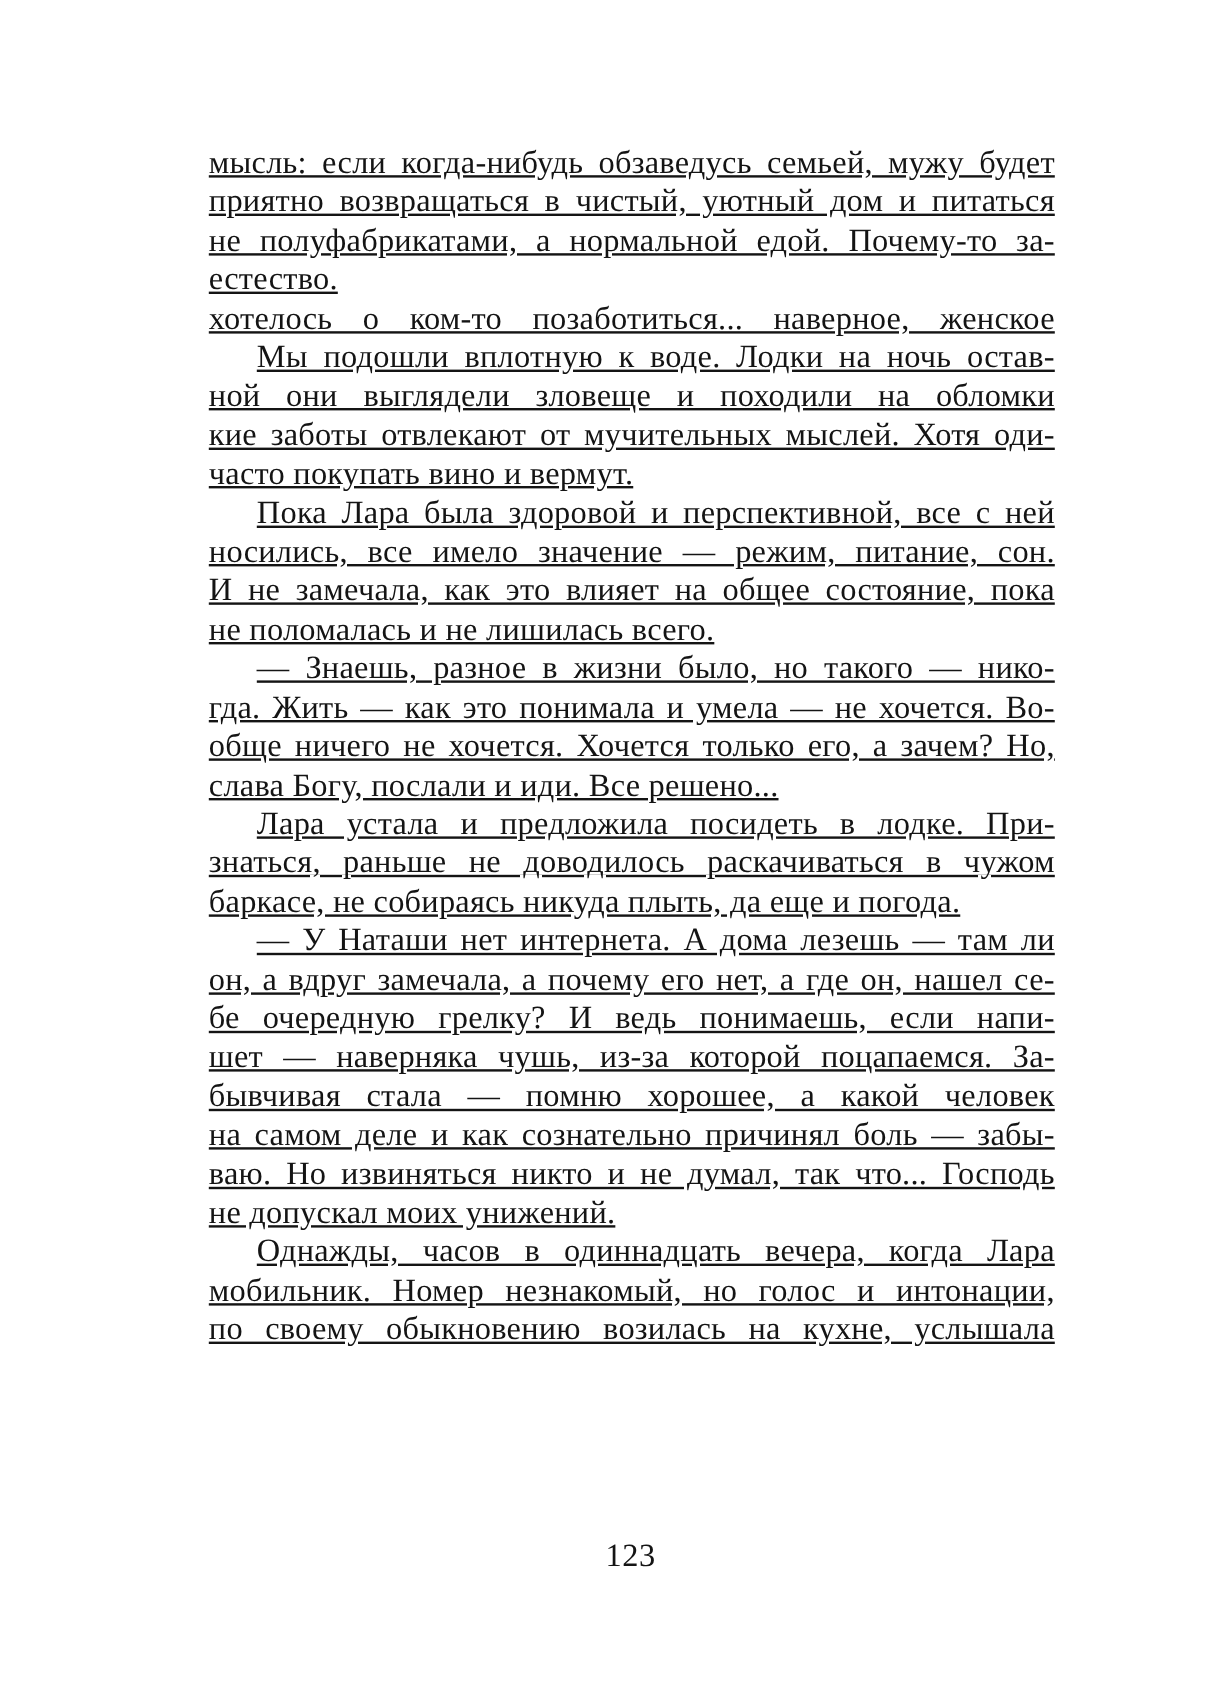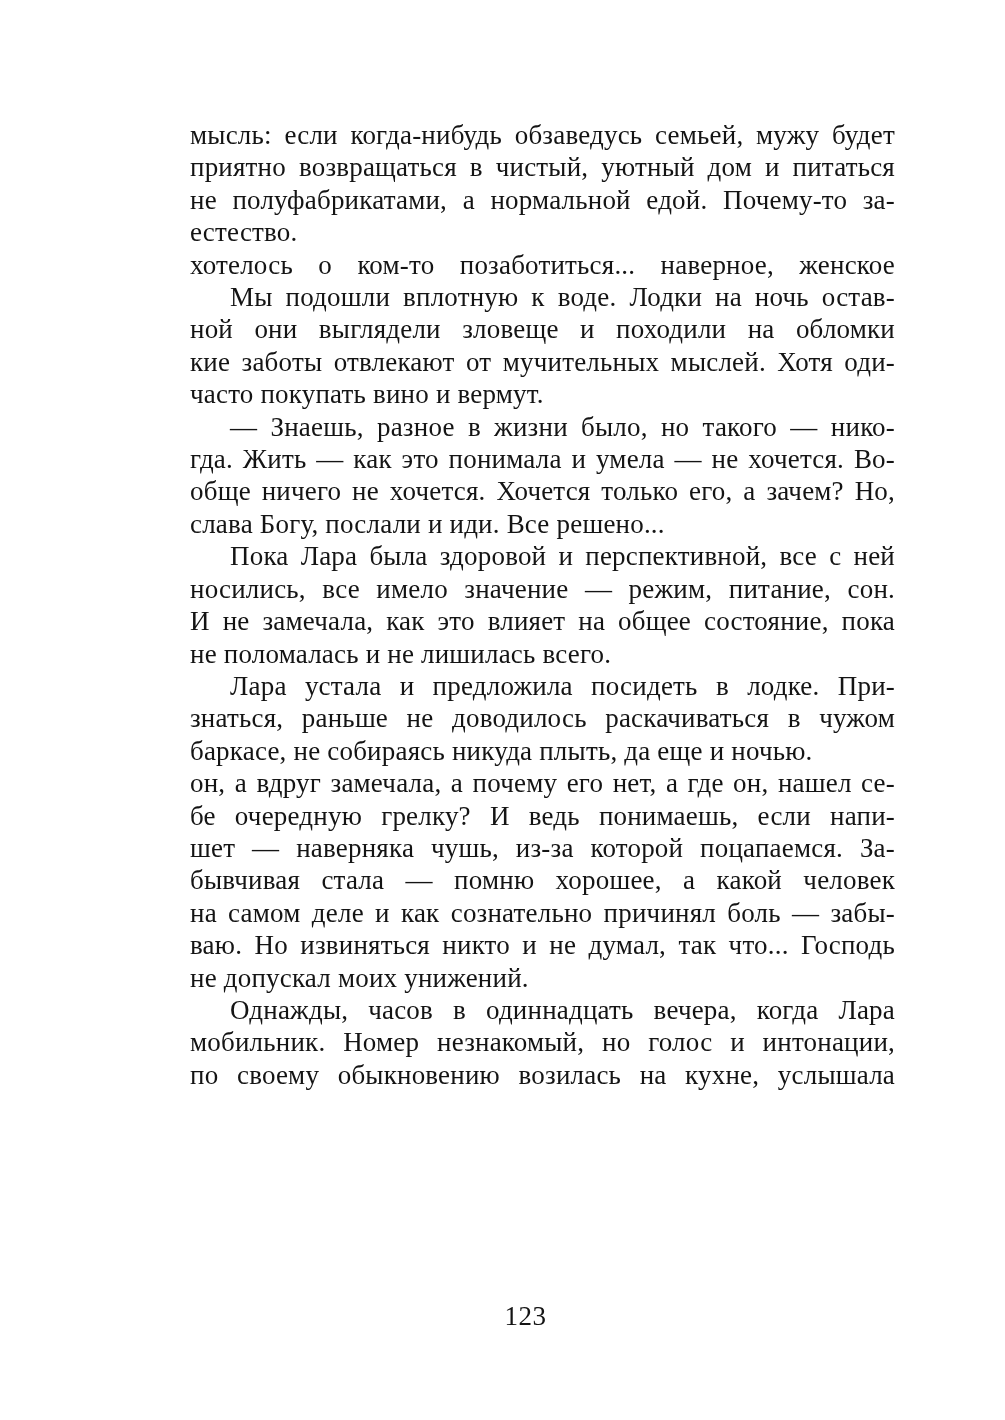--- a/index.html
+++ b/index.html
@@ -12,23 +12,24 @@
     width: 1005px;
     height: 1420px;
     margin: 0 auto;
     background: #ffffff;
     font-family: "Liberation Serif", "DejaVu Serif", serif;
     color: #141414;
     overflow: hidden;
   }
   .text-block {
     position: absolute;
-    left: 190px;
+    left: 174px;
     top: 119px;
     width: 705px;
+    text-decoration: underline;
   }
   .paragraph {
     margin: 0;
     padding: 0;
   }
   .line {
     font-size: 27px;
     line-height: 32.4px;
     text-align: justify;
     text-align-last: justify;
@@ -42,21 +43,20 @@
   }
   .page-number {
     position: absolute;
     left: 173px;
     top: 1280px;
     width: 705px;
     text-align: center;
     font-size: 27px;
     line-height: 32px;
     letter-spacing: 0.5px;
-    margin-top: 20px;
   }
 </style>
 </head>
 <body>
 
 <div class="page">
   <div class="text-block" id="text-block">
       <div class="paragraph">
         <div class="line">мысль: если когда-нибудь обзаведусь семьей, мужу будет</div>
         <div class="line">приятно возвращаться в чистый, уютный дом и питаться</div>
@@ -66,37 +66,38 @@
       </div>
       <div class="paragraph">
         <div class="line indent">Мы подошли вплотную к воде. Лодки на ночь остав-</div>
         <div class="line">ной они выглядели зловеще и походили на обломки</div>
       </div>
       <div class="paragraph">
         <div class="line">кие заботы отвлекают от мучительных мыслей. Хотя оди-</div>
         <div class="line last">часто покупать вино и вермут.</div>
       </div>
       <div class="paragraph">
+        <div class="line indent">Пока Лара была здоровой и перспективной, все с ней</div>
+        <div class="line">носились, все имело значение — режим, питание, сон.</div>
+        <div class="line">И не замечала, как это влияет на общее состояние, пока</div>
+        <div class="line last">не поломалась и не лишилась всего.</div>
+      </div>
+      <div class="paragraph">
         <div class="line indent">— Знаешь, разное в жизни было, но такого — нико-</div>
         <div class="line">гда. Жить — как это понимала и умела — не хочется. Во-</div>
         <div class="line">обще ничего не хочется. Хочется только его, а зачем? Но,</div>
         <div class="line last">слава Богу, послали и иди. Все решено...</div>
       </div>
       <div class="paragraph">
-        <div class="line indent">Пока Лара была здоровой и перспективной, все с ней</div>
-        <div class="line">носились, все имело значение — режим, питание, сон.</div>
-        <div class="line">И не замечала, как это влияет на общее состояние, пока</div>
-        <div class="line last">не поломалась и не лишилась всего.</div>
+        <div class="line indent">Лара устала и предложила посидеть в лодке. При-</div>
+        <div class="line">знаться, раньше не доводилось раскачиваться в чужом</div>
+        <div class="line last">баркасе, не собираясь никуда плыть, да еще и погода.</div>
       </div>
       <div class="paragraph">
-        <div class="line indent">Лара устала и предложила посидеть в лодке. При-</div>
-        <div class="line">знаться, раньше не доводилось раскачиваться в чужом</div>
-        <div class="line last">баркасе, не собираясь никуда плыть, да еще и ночью.</div>
-      </div>
-      <div class="paragraph">
+        <div class="line indent">— У Наташи нет интернета. А дома лезешь — там ли</div>
         <div class="line">он, а вдруг замечала, а почему его нет, а где он, нашел се-</div>
         <div class="line">бе очередную грелку? И ведь понимаешь, если напи-</div>
         <div class="line">шет — наверняка чушь, из-за которой поцапаемся. За-</div>
         <div class="line">бывчивая стала — помню хорошее, а какой человек</div>
         <div class="line">на самом деле и как сознательно причинял боль — забы-</div>
         <div class="line">ваю. Но извиняться никто и не думал, так что... Господь</div>
         <div class="line last">не допускал моих унижений.</div>
       </div>
       <div class="paragraph">
         <div class="line indent">Однажды, часов в одиннадцать вечера, когда Лара</div>

